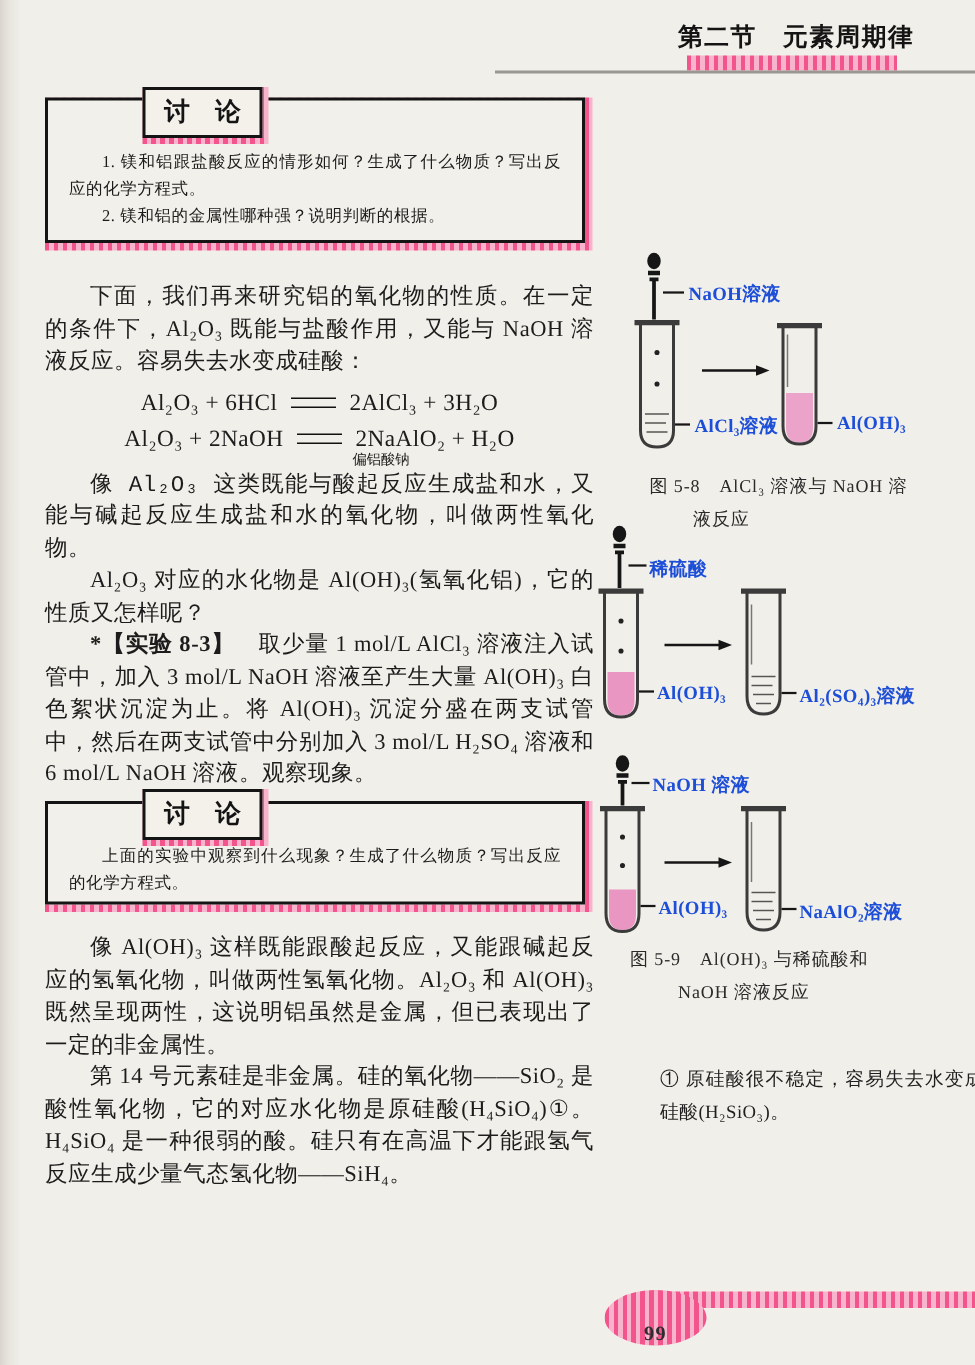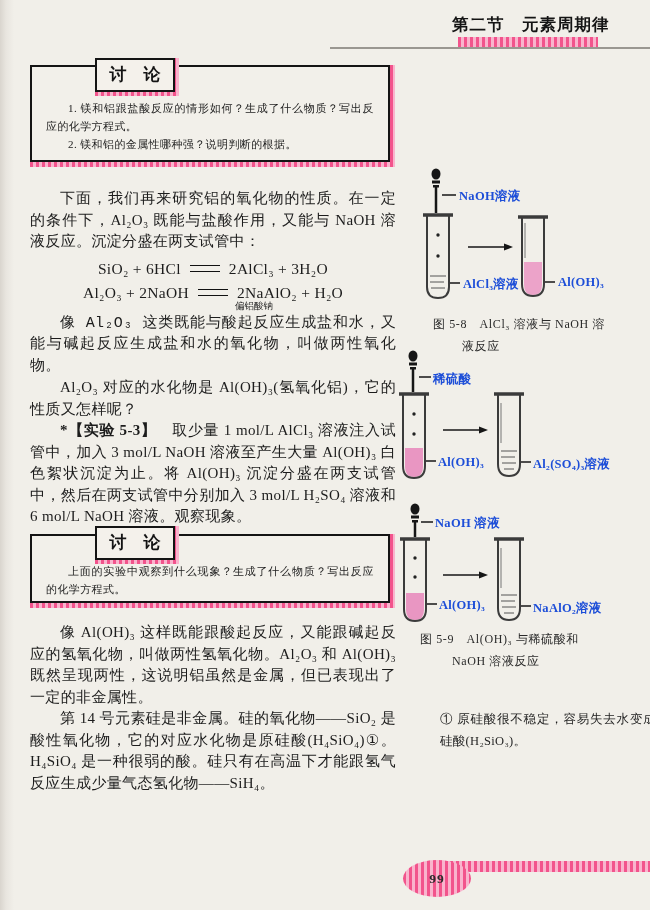--- a/index.html
+++ b/index.html
@@ -80,21 +80,21 @@
     position:absolute; left:428px; top:708px; width:216px;
     font-size:12.5px; line-height:22px; text-align:justify;
     letter-spacing:0.3px; color:#1f1f1f;margin-left:12px;
   }
 
   
   .bottom-bar{ position:absolute; left:444px; top:861px; width:206px; height:11px; }
   .page-oval{
     position:absolute; left:403px; top:860px; width:68px; height:37px;
     border-radius:50%;
-    display:flex; align-items:center; justify-content:center;
+    display:flex; align-items:flex-end; justify-content:center;
   }
   .page-num{ font-size:13.5px; color:#2d2d2d; font-weight:bold; letter-spacing:1px; }
 
   svg{ position:absolute; overflow:visible; }
 </style>
 </head>
 <body>
 
 <div class="edge-shade"></div>
 
@@ -106,37 +106,37 @@
   <div class="disc-inner">
     <p class="disc-item">1. 镁和铝跟盐酸反应的情形如何？生成了什么物质？写出反应的化学方程式。</p>
     <p class="disc-item">2. 镁和铝的金属性哪种强？说明判断的根据。</p>
   </div>
 </div>
 <div class="tab-outer stripes" style="left:95px; top:58px;">
   <div class="tab-inner">讨　论</div>
 </div>
 
 <div class="col" style="top:188px;">
-  <p class="para">下面，我们再来研究铝的氧化物的性质。在一定的条件下，Al₂O₃ 既能与盐酸作用，又能与 NaOH 溶液反应。沉淀分盛在两支试管中：</p>
+  <p class="para">下面，我们再来研究铝的氧化物的性质。在一定的条件下，Al₂O₃ 既能与盐酸作用，又能与 NaOH 溶液反应。容易失去水变成硅酸：</p>
   <div style="margin:4px 0 2px 0;">
     <div class="eq">
-      <span>SiO₂ + 6HCl</span>
+      <span>Al₂O₃ + 6HCl</span>
       <span class="dbl"></span>
       <span>2AlCl₃ + 3H₂O</span>
     </div>
     <div class="eq">
       <span>Al₂O₃ + 2NaOH</span>
       <span class="dbl"></span>
       <span>2NaAlO₂ + H₂O</span>
       <span class="eq-note">偏铝酸钠</span>
     </div>
   </div>
   <p class="para" style="margin-top:8px;font-family:Liberation Mono, monospace;">像 Al₂O₃ 这类既能与酸起反应生成盐和水，又能与碱起反应生成盐和水的氧化物，叫做两性氧化物。</p>
   <p class="para">Al₂O₃ 对应的水化物是 Al(OH)₃(氢氧化铝)，它的性质又怎样呢？</p>
-  <p class="para"><span class="bold">*【实验 5-3】</span><span>　取少量 1 mol/L AlCl₃ 溶液注入试管中，加入 3 mol/L NaOH 溶液至产生大量 Al(OH)₃ 白色絮状沉淀为止。将 Al(OH)₃ 沉淀分盛在两支试管中，然后在两支试管中分别加入 3 mol/L H₂SO₄ 溶液和 6 mol/L NaOH 溶液。观察现象。</span></p>
+  <p class="para"><span class="bold">*【实验 8-3】</span><span>　取少量 1 mol/L AlCl₃ 溶液注入试管中，加入 3 mol/L NaOH 溶液至产生大量 Al(OH)₃ 白色絮状沉淀为止。将 Al(OH)₃ 沉淀分盛在两支试管中，然后在两支试管中分别加入 3 mol/L H₂SO₄ 溶液和 6 mol/L NaOH 溶液。观察现象。</span></p>
 </div>
 
 <div class="disc-outer stripes" style="left:30px; top:534px; width:365px; height:74px;">
   <div class="disc-inner disc2-inner">
     <p class="disc-item">上面的实验中观察到什么现象？生成了什么物质？写出反应的化学方程式。</p>
   </div>
 </div>
 <div class="tab-outer stripes" style="left:95px; top:526px;">
   <div class="tab-inner">讨　论</div>
 </div>

